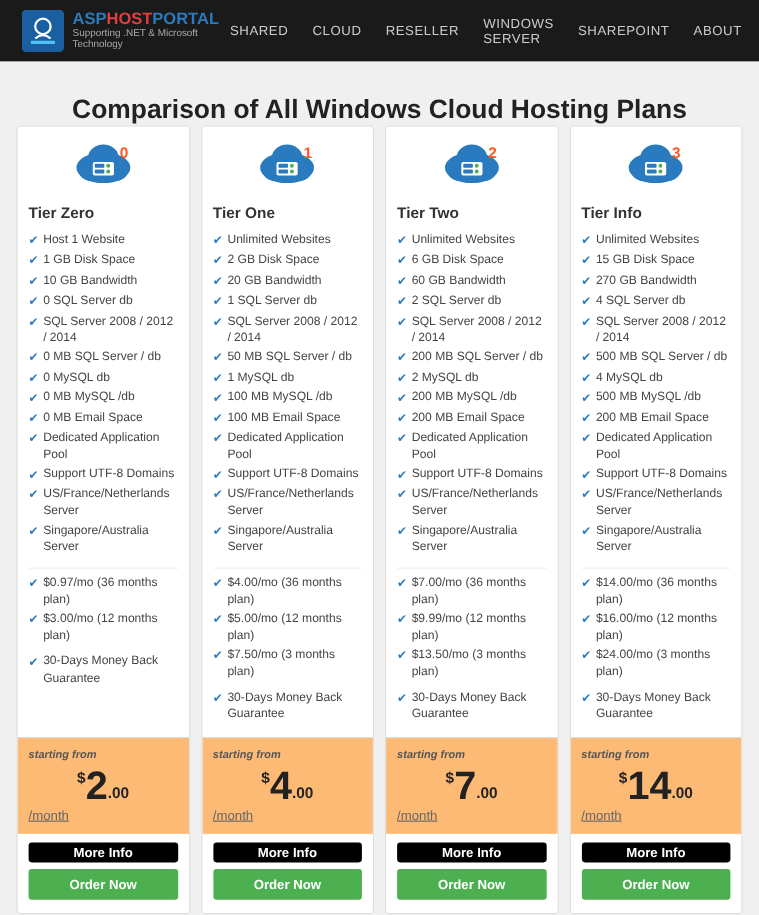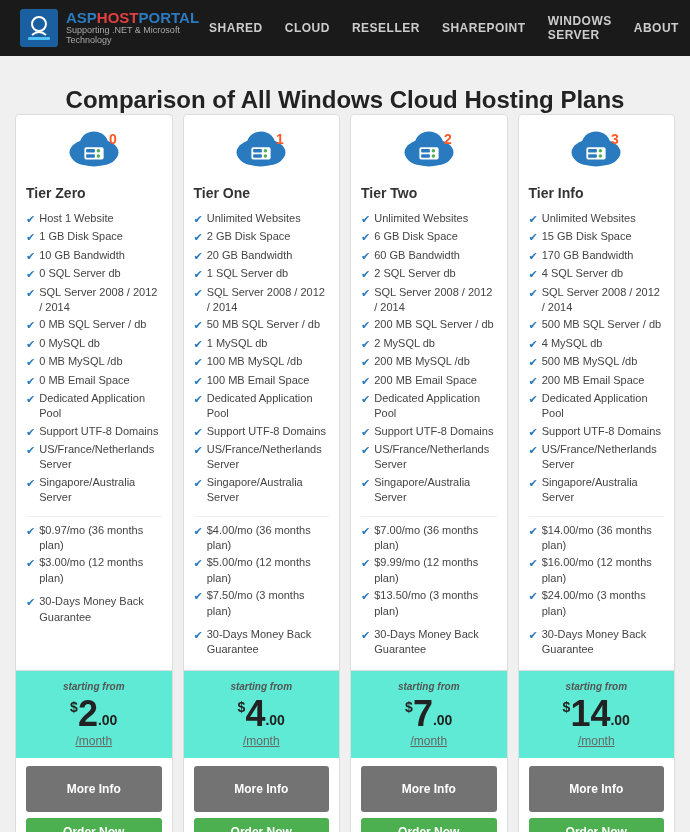--- a/index.html
+++ b/index.html
@@ -22,21 +22,21 @@
       display: flex; align-items: center; justify-content: center;
       font-size: 18px; font-weight: bold; color: white;
     }
     .logo-text { line-height: 1.1; }
     .logo-text .brand { color: white; font-size: 15px; font-weight: bold; }
     .logo-text .brand span { color: #2a7abf; }
     .logo-text .sub { color: #aaa; font-size: 9px; }
     nav { display: flex; align-items: center; gap: 2px; }
     nav a {
       color: #ccc; text-decoration: none; font-size: 12px;
-      padding: 6px 10px; letter-spacing: 0.5px; font-weight: bold;
+      padding: 6px 10px; letter-spacing: 0.5px; font-weight: normal;
       text-transform: uppercase;
     }
 
     
     .page { background: #f0f0f0; padding: 30px 15px; }
     h1 {
       text-align: center; font-size: 24px; font-weight: bold;
       color: #222; 
     }
 
@@ -91,42 +91,42 @@
       font-size: 11px; color: #444; margin-bottom: 2px; line-height: 1.4;
     }
 
     .money-back {
       display: flex; align-items: flex-start; gap: 4px;
       font-size: 11px; color: #444; line-height: 1.4;
     }
 
     
     .plan-footer {
-      background: #5eead4;
+      background: #fdba74;
       border-top: 1px solid #ddd;
       padding: 10px;
-      text-align: center;
+      text-align: left;
     }
     .starting-from {
       font-size: 10px; color: #555; font-weight: bold; font-style: italic;
       margin-bottom: 4px;
     }
     .price-display { display: flex; align-items: flex-end; justify-content: center; line-height: 1; }
     .price-dollar { font-size: 14px; font-weight: bold; color: #222; align-self: flex-start; margin-top: 4px; }
     .price-main { font-size: 36px; font-weight: bold; color: #222; line-height: 1; }
     .price-cents { font-size: 14px; font-weight: bold; color: #222; align-self: flex-start; margin-top: 17px; }
     .price-month { font-size: 12px; color: #666; margin-top: 2px; text-decoration: underline; }
 
     
     .plan-buttons { padding: 8px 10px 12px; display: flex; flex-direction: column; gap: 6px; }
     .btn-more-info {
       display: block; text-align: center;
-      background: #737373; color: white;
+      background: #000000; color: white;
       border: none; border-radius: 3px;
-      padding: 16px 4px; font-size: 12px; font-weight: bold;
+      padding: 2px 4px; font-size: 12px; font-weight: bold;
       cursor: pointer; text-decoration: none;
     }
     .btn-order-now {
       display: block; text-align: center;
       background: #4caf50; color: white;
       border: none; border-radius: 3px;
       padding: 7px 4px; font-size: 12px; font-weight: bold;
       cursor: pointer; text-decoration: none;
     }
 
@@ -149,22 +149,22 @@
       <div class="brand">
         <span>ASP</span><span style="color:#e04040">HOST</span><span>PORTAL</span>
       </div>
       <div class="sub">Supporting .NET &amp; Microsoft Technology</div>
     </div>
   </div>
   <nav>
     <a href="#">SHARED</a>
     <a href="#">CLOUD</a>
     <a href="#">RESELLER</a>
+    <a href="#">WINDOWS SERVER</a>
     <a href="#">SHAREPOINT</a>
-    <a href="#">WINDOWS SERVER</a>
     <a href="#">ABOUT</a>
 
   </nav>
 </header>
 
 <div class="page">
   <h1>Comparison of All Windows Cloud Hosting Plans</h1>
 
   <div class="plans-grid" id="plans-grid">
 
@@ -512,21 +512,21 @@
         <li>
       <span class="check-icon">✔</span>
       <span>Unlimited Websites</span>
     </li>
             <li>
       <span class="check-icon">✔</span>
       <span>15 GB Disk Space</span>
     </li>
             <li>
       <span class="check-icon">✔</span>
-      <span>170 GB Bandwidth</span>
+      <span>270 GB Bandwidth</span>
     </li>
             <li>
       <span class="check-icon">✔</span>
       <span>4 SQL Server db</span>
     </li>
             <li>
       <span class="check-icon">✔</span>
       <span>SQL Server 2008 / 2012 / 2014</span>
     </li>
             <li>

